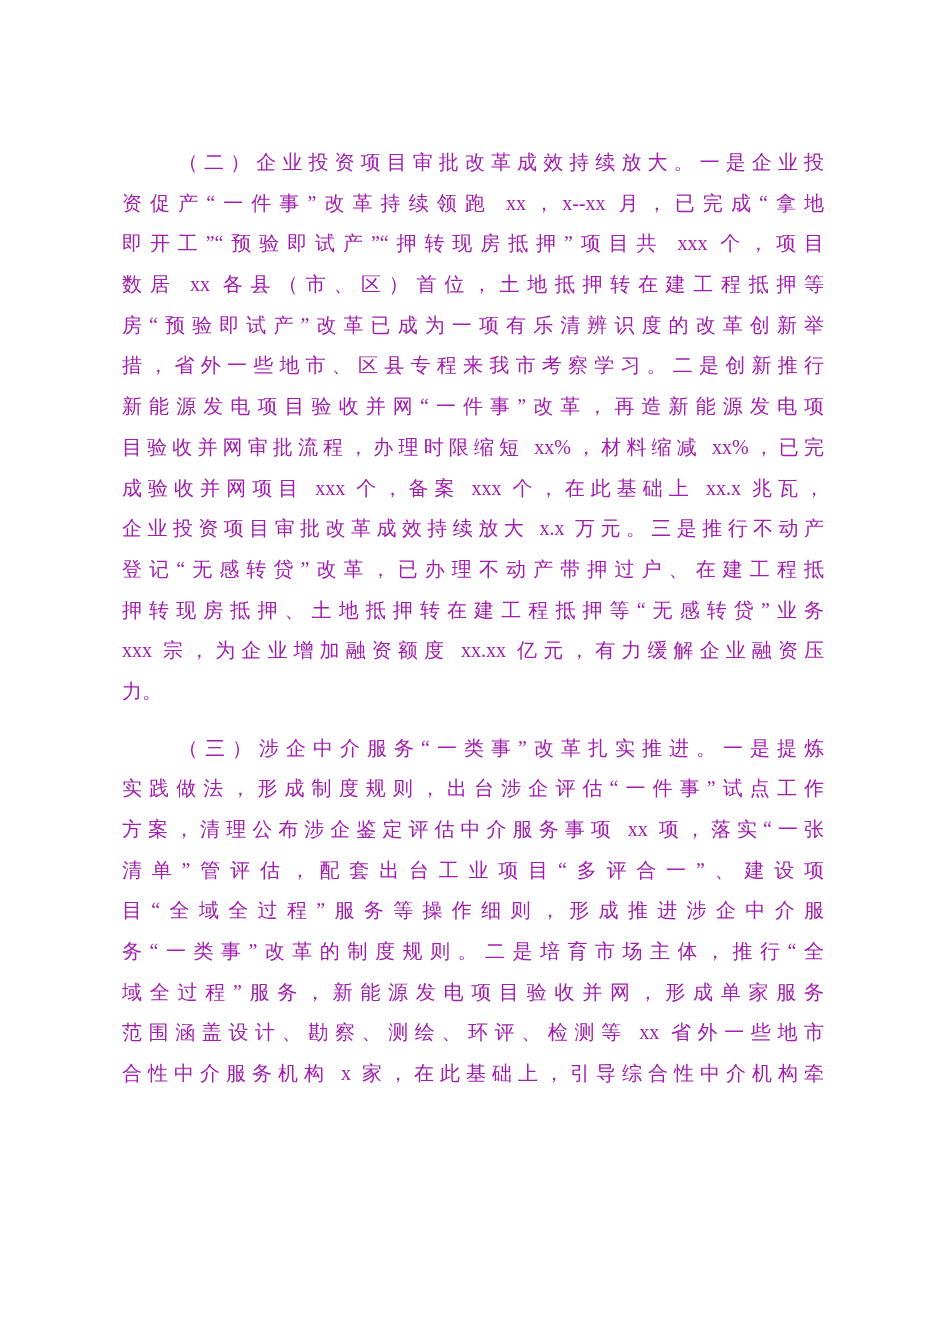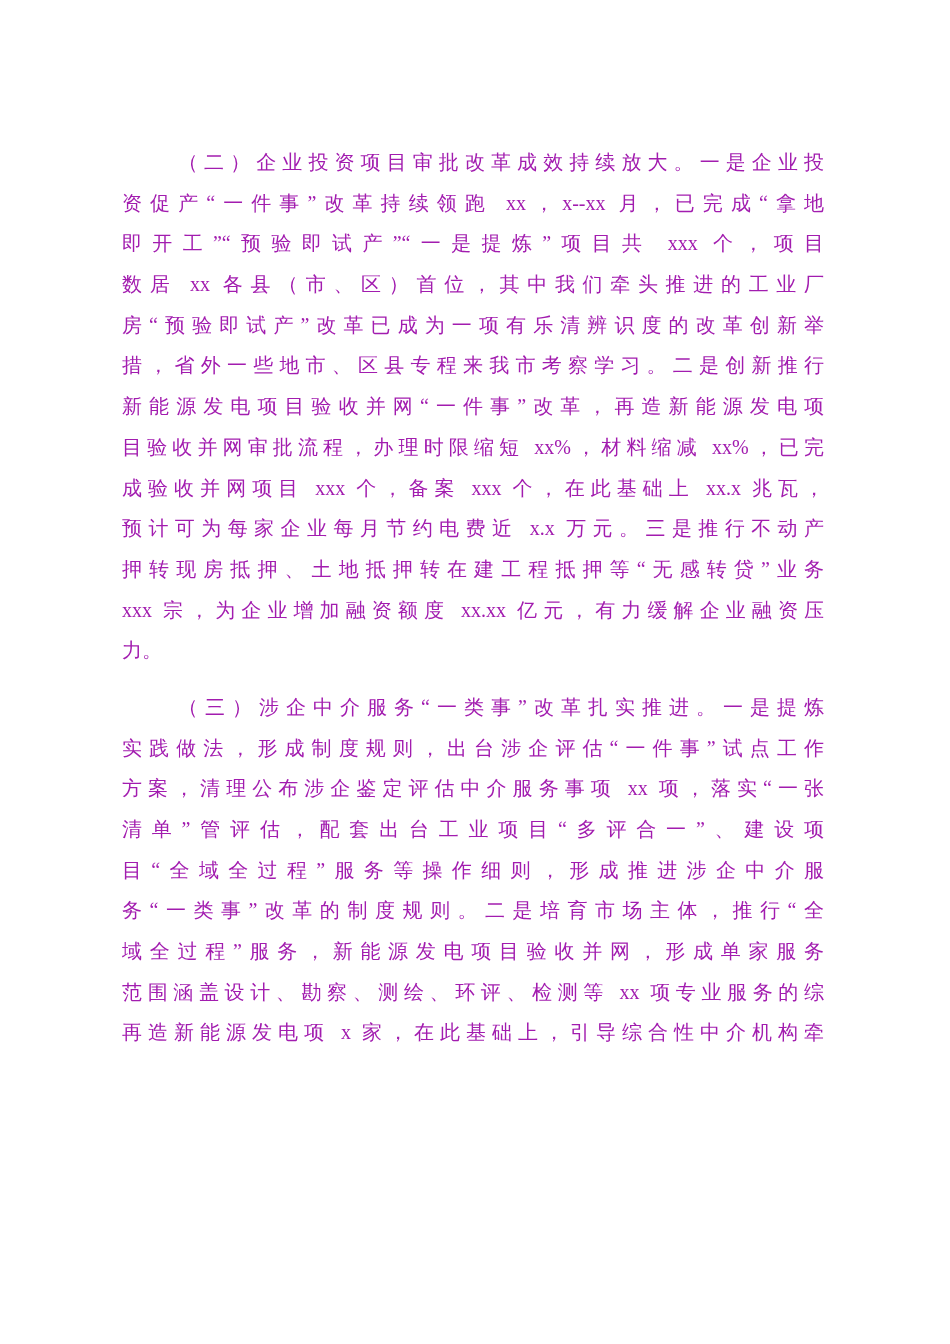--- a/index.html
+++ b/index.html
@@ -42,38 +42,39 @@
     }
   </style>
 </head>
 <body>
 
 <div class="page">
 
   <div class="para">
     <span class="line indent">（二）企业投资项目审批改革成效持续放大。一是企业投</span>
     <span class="line">资促产“一件事”改革持续领跑 xx，x--xx 月，已完成“拿地</span>
-    <span class="line">即开工”“预验即试产”“一是提炼”项目共 xxx 个，项目</span>
-    <span class="line">数居 xx 各县（市、区）首位，其中我们牵头推进的工业厂</span>
+    <span class="line">即开工”“预验即试产”“押转现房抵押”项目共 xxx 个，项目</span>
+    <span class="line">数居 xx 各县（市、区）首位，土地抵押转在建工程抵押等</span>
     <span class="line">房“预验即试产”改革已成为一项有乐清辨识度的改革创新举</span>
     <span class="line">措，省外一些地市、区县专程来我市考察学习。二是创新推行</span>
     <span class="line">新能源发电项目验收并网“一件事”改革，再造新能源发电项</span>
     <span class="line">目验收并网审批流程，办理时限缩短 xx%，材料缩减 xx%，已完</span>
     <span class="line">成验收并网项目 xxx 个，备案 xxx 个，在此基础上 xx.x 兆瓦，</span>
-    <span class="line">预计可为每家企业每月节约电费近 x.x 万元。三是推行不动产</span>
+    <span class="line">企业投资项目审批改革成效持续放大 x.x 万元。三是推行不动产</span>
+    <span class="line">登记“无感转贷”改革，已办理不动产带押过户、在建工程抵</span>
     <span class="line">押转现房抵押、土地抵押转在建工程抵押等“无感转贷”业务</span>
     <span class="line">xxx 宗，为企业增加融资额度 xx.xx 亿元，有力缓解企业融资压</span>
     <span class="line last">力。</span>
   </div>
 
   <div class="para">
     <span class="line indent">（三）涉企中介服务“一类事”改革扎实推进。一是提炼</span>
     <span class="line">实践做法，形成制度规则，出台涉企评估“一件事”试点工作</span>
     <span class="line">方案，清理公布涉企鉴定评估中介服务事项 xx 项，落实“一张</span>
     <span class="line">清单”管评估，配套出台工业项目“多评合一”、建设项</span>
     <span class="line">目“全域全过程”服务等操作细则，形成推进涉企中介服</span>
     <span class="line">务“一类事”改革的制度规则。二是培育市场主体，推行“全</span>
     <span class="line">域全过程”服务，新能源发电项目验收并网，形成单家服务</span>
-    <span class="line">范围涵盖设计、勘察、测绘、环评、检测等 xx 项专业服务的综</span>
-    <span class="line">再造新能源发电项 x 家，在此基础上，引导综合性中介机构牵</span>
+    <span class="line">范围涵盖设计、勘察、测绘、环评、检测等 xx 省外一些地市</span>
+    <span class="line">合性中介服务机构 x 家，在此基础上，引导综合性中介机构牵</span>
   </div>
 
 </div>
 
 </body></html>

